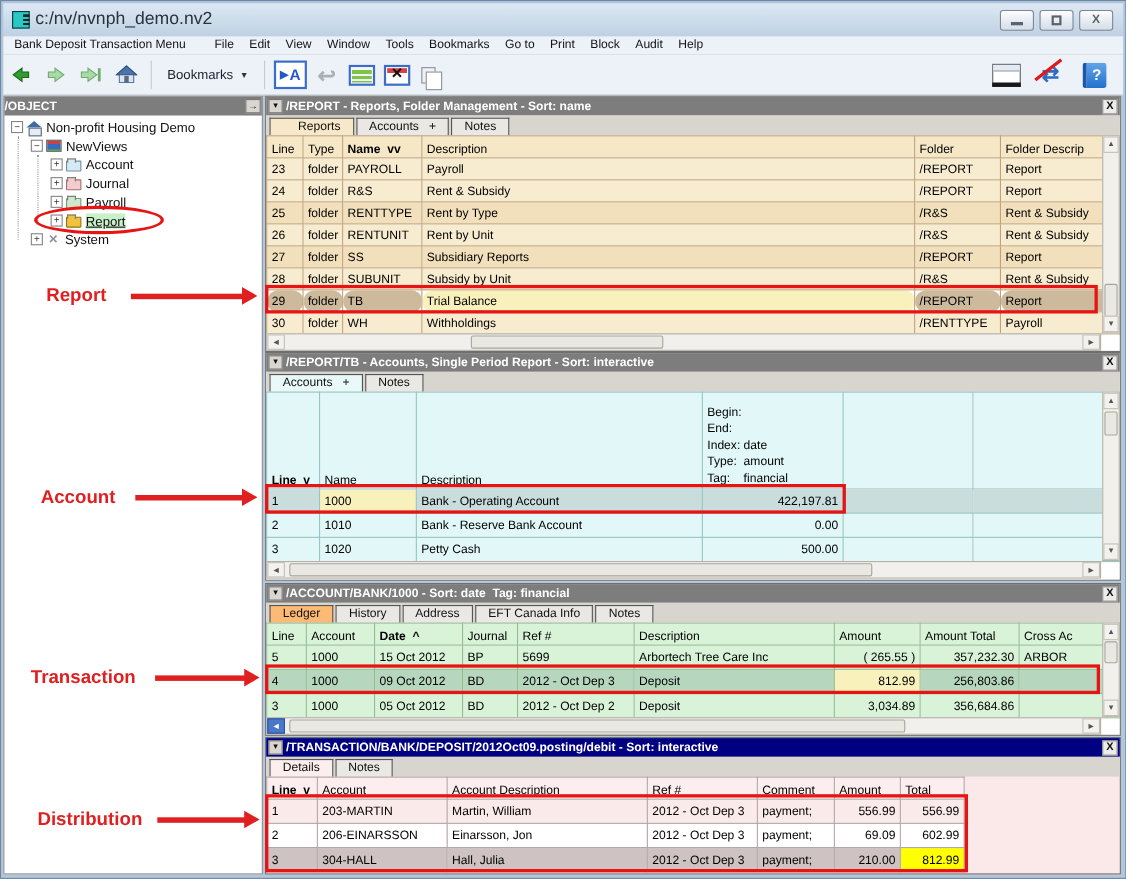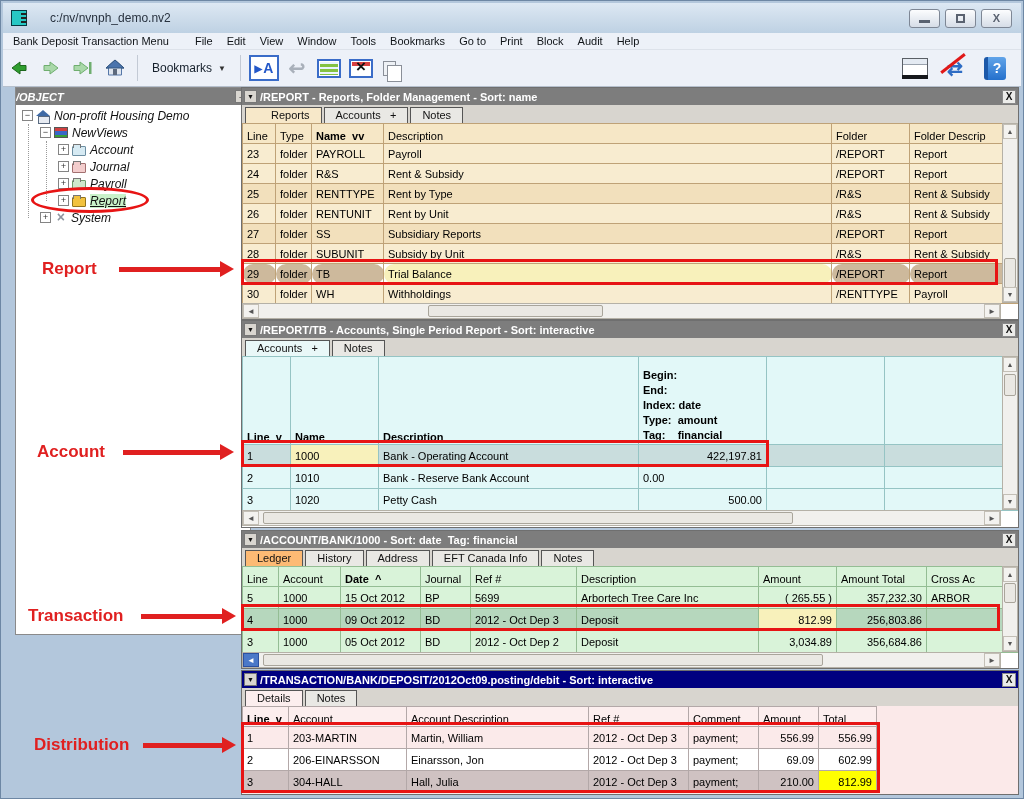--- a/index.html
+++ b/index.html
@@ -5,21 +5,21 @@
   * { margin:0; padding:0; box-sizing:border-box; }
   body { width:1024px; height:799px; overflow:hidden; background:#9db4cb; font-family:"Liberation Sans",sans-serif; }
   #app { position:relative; width:1024px; height:799px; background:#b3c7dc; border:1px solid #6d87a4; }
 
   
   .titlebar { position:absolute; left:2px; top:2px; width:1018px; height:30px;
     background:linear-gradient(#dde8f3,#bed1e3); display:flex; align-items:center; }
   .appicon { position:relative; width:16px; height:16px; margin-left:8px; background:#28c8c4; border:1px solid #083840; }
   .appicon::after { content:""; position:absolute; left:9px; top:2px; width:6px; height:12px;
     background:linear-gradient(#222 0 2px,transparent 2px 4px,#222 4px 6px,transparent 6px 8px,#222 8px 10px,transparent 10px 12px); }
-  .wtitle { font-size:12px; color:#28323f; margin-left:23px; flex:1; }
+  .wtitle { font-size:16px; color:#28323f; margin-left:5px; flex:1; }
   .wbtns { display:flex; gap:5px; margin-right:9px; }
   .wbtn { width:31px; height:19px; border:1px solid #7e8795; border-radius:3px;
     background:linear-gradient(#fcfdfe,#d6dde7); display:flex; align-items:center; justify-content:center;
     font-size:11px; color:#5a6270; font-weight:bold; }
   .g-min { width:11px; height:3px; background:#5a6270; margin-top:7px; }
   .g-rest { width:9px; height:9px; border:2px solid #5a6270; }
 
   
   .menubar { position:absolute; left:2px; top:32px; width:1018px; height:17px; background:#edf1f8;
     display:flex; align-items:center; font-size:11px; color:#101418; border-bottom:1px solid #dde2ea; }
@@ -47,21 +47,21 @@
   .winicon::before { content:""; position:absolute; left:0; right:0; top:0; height:5px; background:#e4eaf2; border-bottom:1px solid #9aa2ad; }
   .winicon::after { content:""; position:absolute; left:-1px; right:-1px; bottom:-1px; height:4px; background:#16181c; }
   .syncicon { position:relative; font-size:19px; font-weight:bold; color:#2e6cc4; margin:0 10px; }
   .syncicon .slash { position:absolute; left:-3px; top:9px; width:30px; height:3px; background:#e01818; transform:rotate(-38deg); }
   .helpicon { width:22px; height:23px; border-radius:3px; background:linear-gradient(#61a4e9,#2470cc);
     border-left:4px solid #1c58a8; color:#fff; font-weight:bold; font-size:14px;
     display:flex; align-items:center; justify-content:center; }
   .navsvg { display:block; }
 
   
-  #objpanel { position:absolute; left:14px; top:86px; width:236px; height:548px; background:#fff; border:1px solid #8a8a8a;font-style:italic; }
+  #objpanel { position:absolute; left:2px; top:86px; width:236px; height:708px; background:#fff; border:1px solid #8a8a8a; }
   .ohead { height:17px; background:#7d7d7d; display:flex; align-items:center; }
   .ohead .ptitle { flex:1; }
   .oarrow { width:14px; height:13px; background:#d9d6d0; border:1px solid #777; color:#111; font-size:9px;
     line-height:11px; text-align:center; margin-right:1px; }
   .tree { position:absolute; left:0; top:19px; width:100%; }
   .tnode { display:flex; align-items:center; height:17px; font-size:12px; color:#111; white-space:pre; }
   .exp { width:11px; height:11px; border:1px solid #848484; background:#fff; font-size:9px; line-height:9px;
     text-align:center; color:#333; margin-right:3px; flex:none; }
   .ticon { flex:none; margin-right:4px; position:relative; }
   .home-icon { width:14px; height:12px; }
@@ -110,21 +110,21 @@
   .t-cream th, .t-cream td { border-color:#bfa277; }
   .t-cream th { background:#f6e7c6; }
   .t-cream td { background:#f8ecd0; }
   .t-cream tr.shade td { background:#f2e0bc; }
   .t-cream tr.sel td { background:#cdb99c;border-radius:10px; }
   .t-cream tr { height:20px; }
   .t-cream thead tr { height:20px; }
 
   .t-cyan { width:775px; }
   .t-cyan th, .t-cyan td { border-color:#95c4c4; }
-  .t-cyan th { background:#e2f8f8;font-weight:bold; }
+  .t-cyan th { background:#e2f8f8; }
   .t-cyan td { background:#e2f8f8; }
   .t-cyan tr.sel td { background:#c9dddd; }
   .t-cyan thead tr { height:88px; }
   .t-cyan tbody tr { height:22px; }
 
   .t-green { width:775px; }
   .t-green th, .t-green td { border-color:#94bd94; }
   .t-green th { background:#d9f3d9; }
   .t-green td { background:#d9f3d9; }
   .t-green tr.sel td { background:#b6d7bd; }
@@ -424,21 +424,21 @@
             <td class="cur">1000</td>
             <td>Bank - Operating Account</td>
             <td style="text-align: right;">422,197.81</td>
             <td></td>
             <td></td>
           </tr>
           <tr>
             <td>2</td>
             <td>1010</td>
             <td>Bank - Reserve Bank Account</td>
-            <td style="">0.00</td>
+            <td style="text-align: right;">0.00</td>
             <td></td>
             <td></td>
           </tr>
           <tr>
             <td>3</td>
             <td>1020</td>
             <td>Petty Cash</td>
             <td style="text-align: right;">500.00</td>
             <td></td>
             <td></td>

